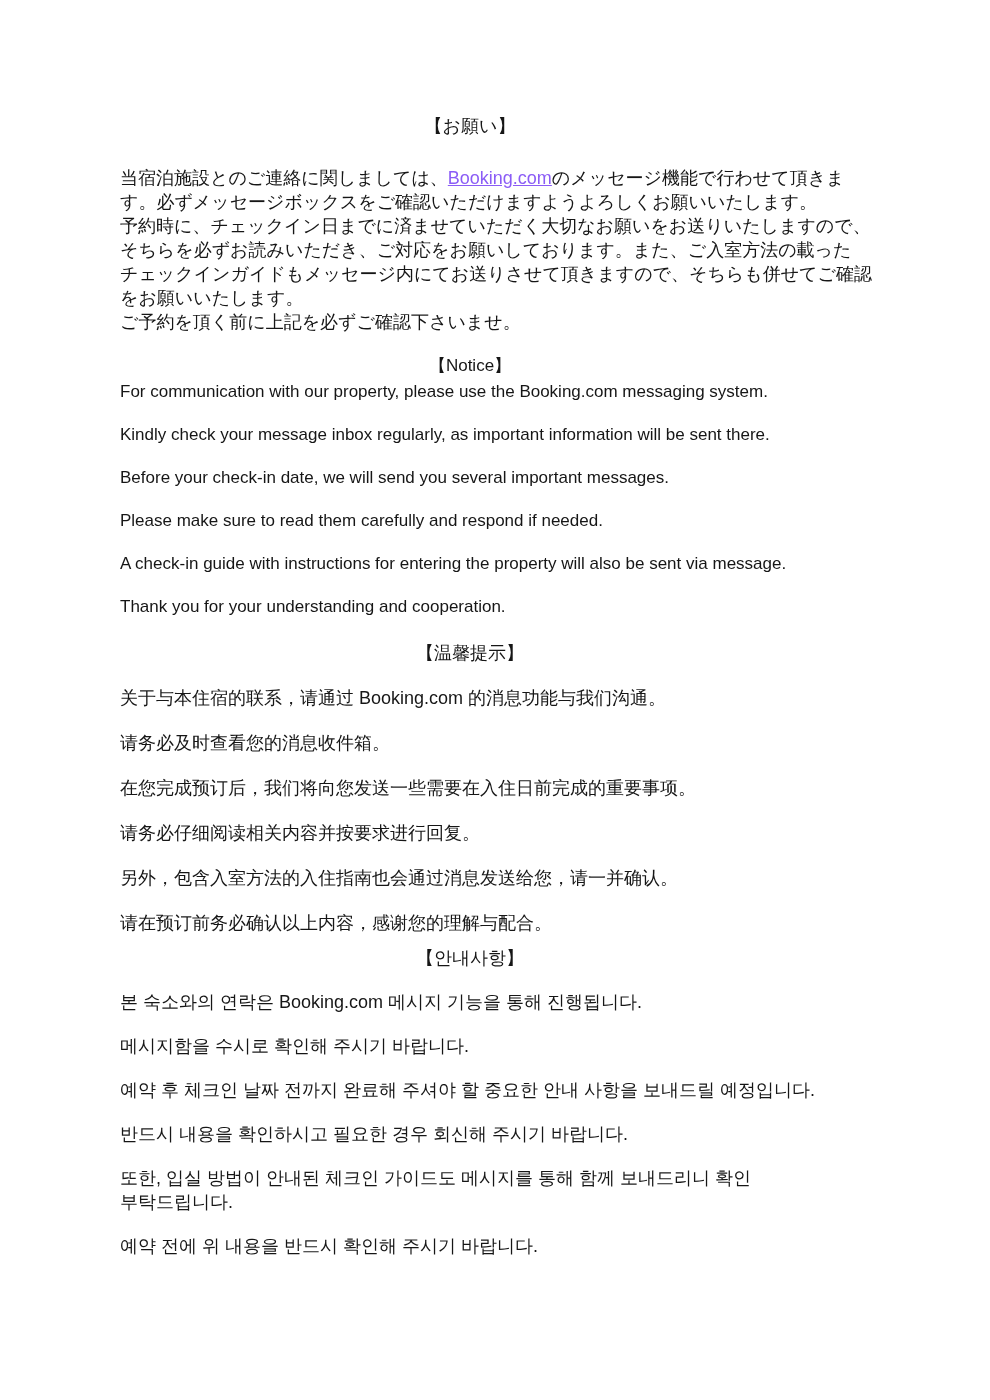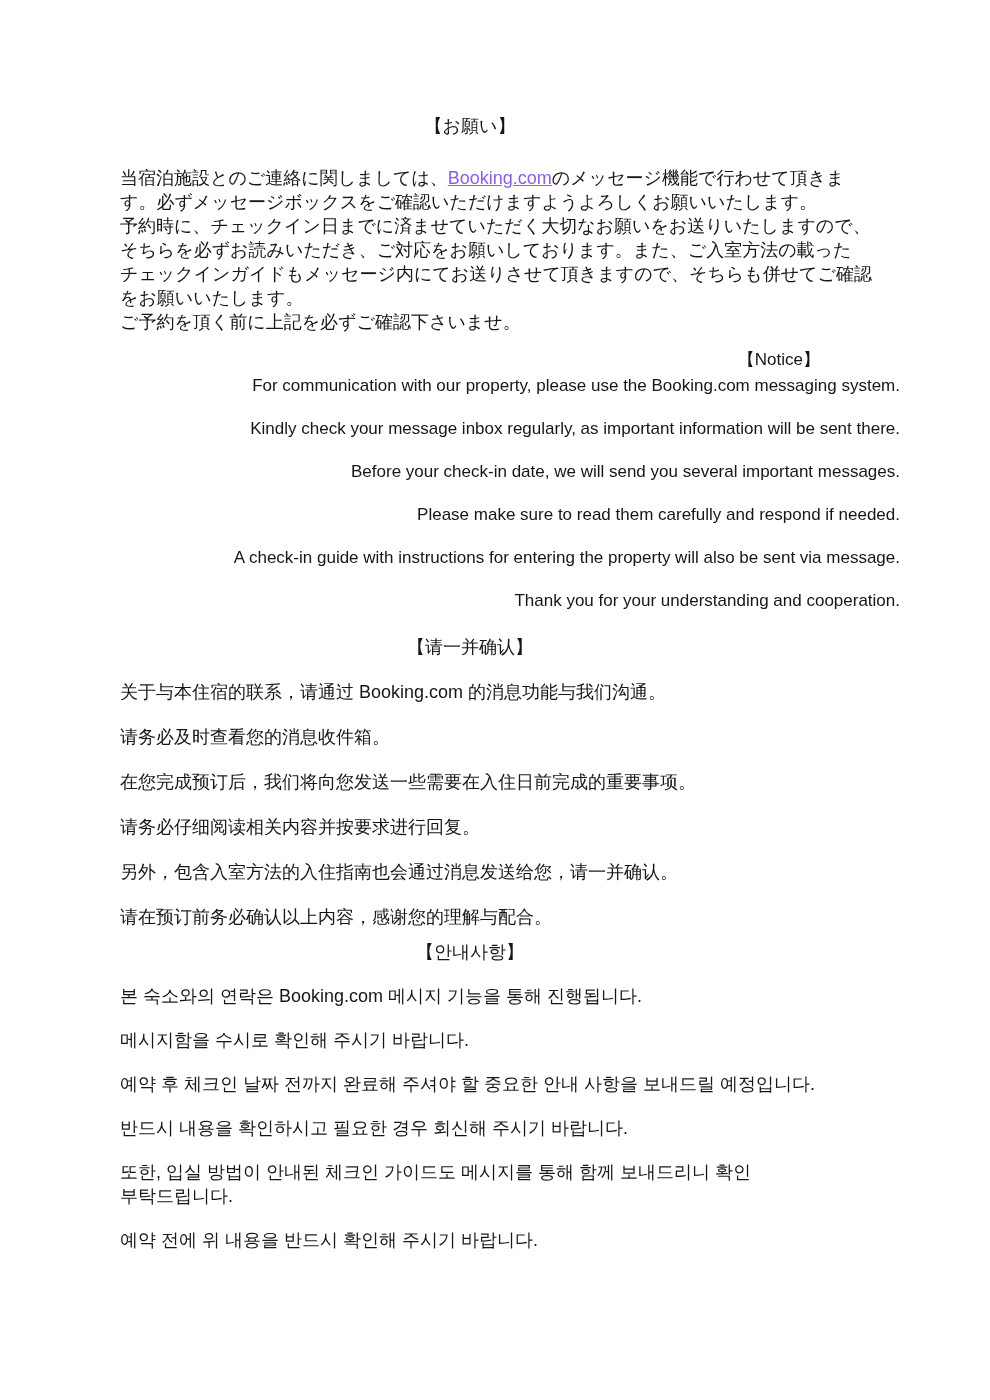--- a/index.html
+++ b/index.html
@@ -23,22 +23,22 @@
   }
   .para {
     font-size: 17px;
     line-height: 24px;
     margin: 0;
     white-space: pre;
   }
   .cjk { font-size: 18px; }
   .t-jp { margin-top: 114px; }
   .p-jp { margin-top: 28px; }
-  .t-en { margin-top: 14px; text-align: right; }
-  .sec-en .para { margin-top: 19px; text-align: right; }
+  .t-en { margin-top: 20px; }
+  .sec-en .para { margin-top: 19px; }
   .sec-en .para.first { margin-top: 2px; }
   .t-zh { margin-top: 22px; }
   .sec-zh .para { margin-top: 21px; }
   .t-ko { margin-top: 11px; }
   .sec-ko .para { margin-top: 20px; }
   .link { color: #8b5cf6; text-decoration: underline; cursor: pointer; }
 </style>
 </head>
 <body>
 
@@ -60,21 +60,21 @@
       <h2 class="title t-en">【Notice】</h2>
       <p class="para first">For communication with our property, please use the Booking.com messaging system.</p>
       <p class="para">Kindly check your message inbox regularly, as important information will be sent there.</p>
       <p class="para">Before your check-in date, we will send you several important messages.</p>
       <p class="para">Please make sure to read them carefully and respond if needed.</p>
       <p class="para">A check-in guide with instructions for entering the property will also be sent via message.</p>
       <p class="para">Thank you for your understanding and cooperation.</p>
     </section>
 
     <section class="sec sec-zh">
-      <h2 class="title cjk t-zh">【请一并确认】</h2>
+      <h2 class="title cjk t-zh">【温馨提示】</h2>
       <p class="para cjk">关于与本住宿的联系，请通过 Booking.com 的消息功能与我们沟通。</p>
       <p class="para cjk">请务必及时查看您的消息收件箱。</p>
       <p class="para cjk">在您完成预订后，我们将向您发送一些需要在入住日前完成的重要事项。</p>
       <p class="para cjk">请务必仔细阅读相关内容并按要求进行回复。</p>
       <p class="para cjk">另外，包含入室方法的入住指南也会通过消息发送给您，请一并确认。</p>
       <p class="para cjk">请在预订前务必确认以上内容，感谢您的理解与配合。</p>
     </section>
 
     <section class="sec sec-ko">
       <h2 class="title cjk t-ko">【안내사항】</h2>

